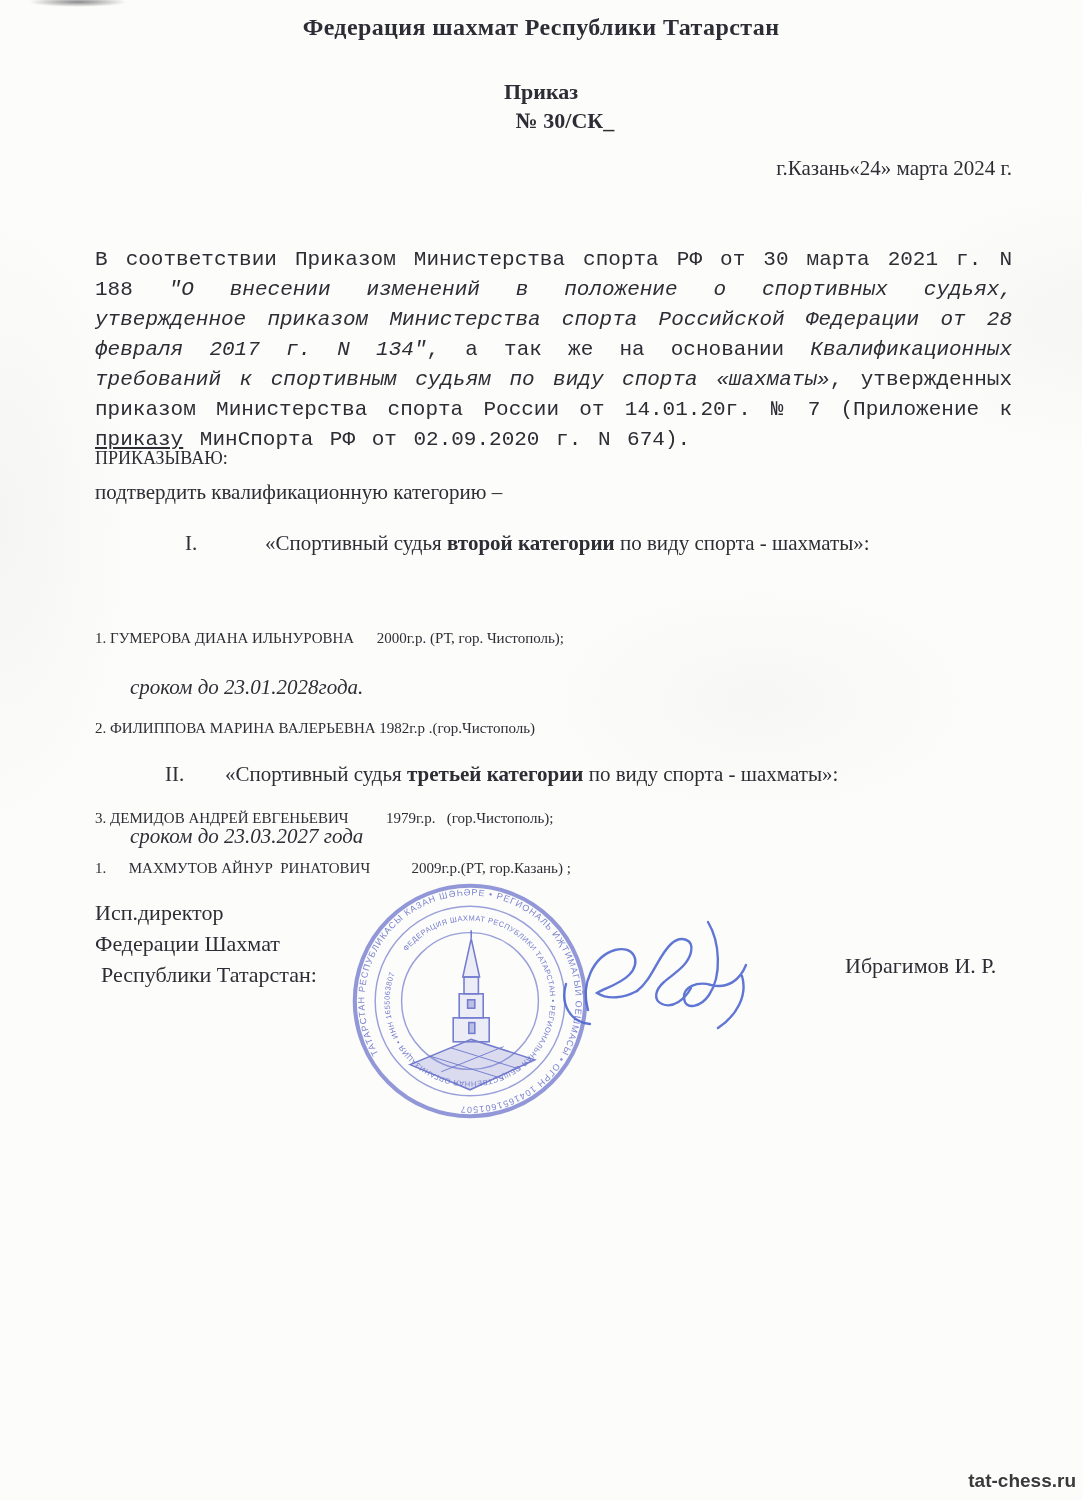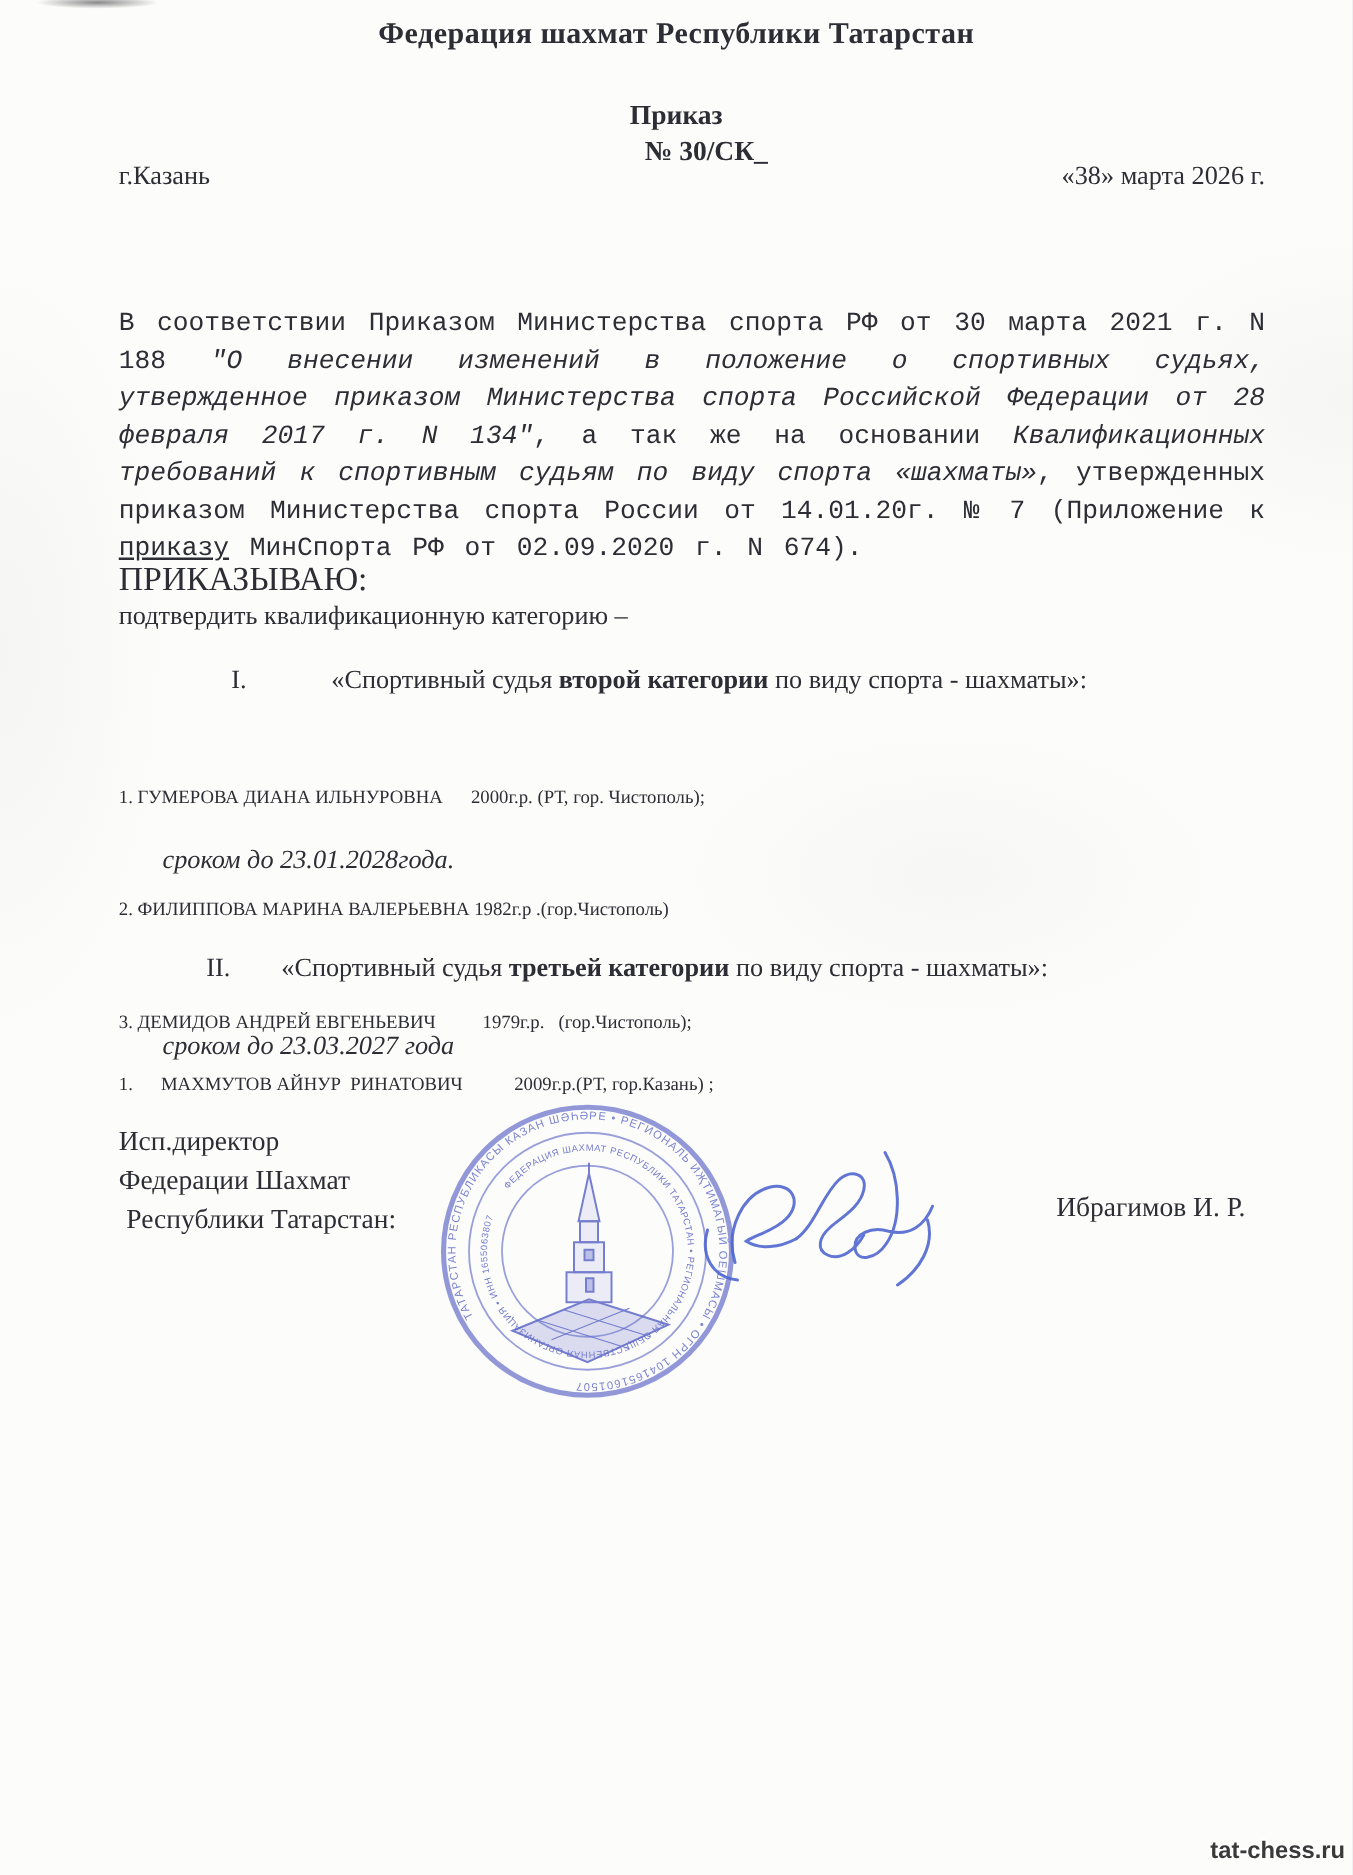--- a/index.html
+++ b/index.html
@@ -16,33 +16,33 @@
     font-family:"Liberation Serif", serif;
     color:#2d2d35;
     overflow:hidden;
   }
   .abs { position:absolute; }
   .center { left:0; right:0; text-align:center; }
 
   .org-title   { top:14px;  font-size:24px; font-weight:bold; letter-spacing:0.4px; }
   .doc-type    { top:79px;  font-size:22px; font-weight:bold; }
   .doc-number  { top:108px; font-size:22px; font-weight:bold;padding-left:48px; }
-  .city-date-row { top:128px; left:95px; right:70px; display:flex; justify-content:space-between; font-size:21px; }
+  .city-date-row { top:156px; left:95px; right:70px; display:flex; justify-content:flex-end; font-size:21px; }
   .subject     { top:191px; font-size:22px; font-weight:bold; letter-spacing:0.2px; }
 
   .preamble {
     top:245px; left:95px; width:917px; margin:0;
     font-size:21px; line-height:30px; text-align:justify;
     word-spacing:4px;
     font-family:Liberation Mono, monospace;
   }
   .it { font-style:italic; }
   .ul { text-decoration:underline; }
 
-  .command   { top:448px; left:95px; font-size:27px; }
+  .command   { top:448px; left:95px; font-size:18px; }
   .directive { top:480px; left:95px; font-size:21px; }
 
   .sec-heading { font-size:21px; white-space:pre-wrap; }
   .sec1-heading { top:531px; left:95px; }
   .sec2-heading { top:762px; left:95px; }
   .numeral { display:inline-block; }
   .n1 { margin-left:90px; width:80px; }
   .n2 { margin-left:70px; width:60px; }
   .bld { font-weight:bold; }
 
@@ -73,21 +73,21 @@
 
 <div class="page">
 
   <div class="abs center org-title">Федерация шахмат Республики Татарстан</div>
 
   <div class="abs center doc-type">Приказ</div>
   <div class="abs center doc-number">№ 30/СК_</div>
 
   <div class="abs city-date-row">
     <span>г.Казань</span>
-    <span>«38» марта 2026 г.</span>
+    <span>«24» марта 2024 г.</span>
   </div>
 
 
   <p class="abs preamble"><span>В соответствии Приказом Министерства спорта РФ от 30 марта 2021 г. N 188 </span><span class="it">"О внесении изменений в положение о спортивных судьях, утвержденное приказом Министерства спорта Российской Федерации от 28 февраля 2017 г. N 134"</span><span>, а так же на основании </span><span class="it">Квалификационных требований к спортивным судьям по виду спорта «шахматы»</span><span>, утвержденных приказом Министерства спорта России от 14.01.20г. № 7 (Приложение к </span><span class="ul">приказу</span><span> МинСпорта РФ от 02.09.2020 г. N 674).</span></p>
 
   <div class="abs command">ПРИКАЗЫВАЮ:</div>
   <div class="abs directive">подтвердить квалификационную категорию –</div>
 
   <div class="abs sec-heading sec1-heading"><span class="numeral n1">I.</span><span>«Спортивный судья </span><span class="bld">второй категории</span><span> по виду спорта - шахматы»:</span></div>
 

